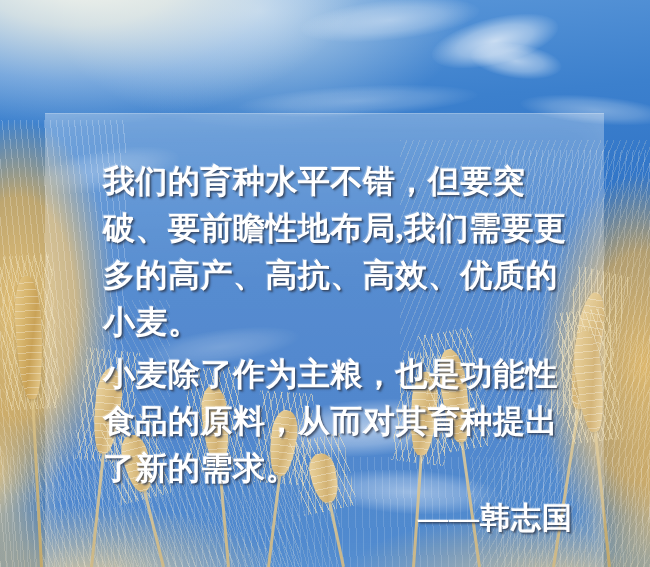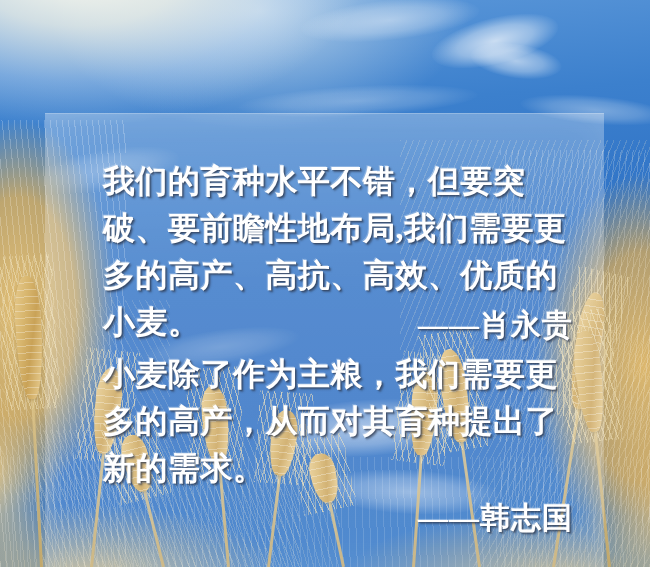--- a/index.html
+++ b/index.html
@@ -288,21 +288,20 @@
 
   </div>
 
   <div class="panel"></div>
 
 
   <div class="content">
 
     <div class="quote q1">我们的育种水平不错，但要突破、要前瞻性地布局,我们需要更多的高产、高抗、高效、优质的小麦。</div>
 
-    <div class="attrib a1">——肖永贵</div>
-
-    <div class="quote q2">小麦除了作为主粮，我们需要更多的高产，从而对其育种提出了新的需求。</div>
+
+    <div class="quote q2">小麦除了作为主粮，也是功能性食品的原料，从而对其育种提出了新的需求。</div>
 
     <div class="attrib a2">——韩志国</div>
 
   </div>
 
 </div>
 
 </body></html>

